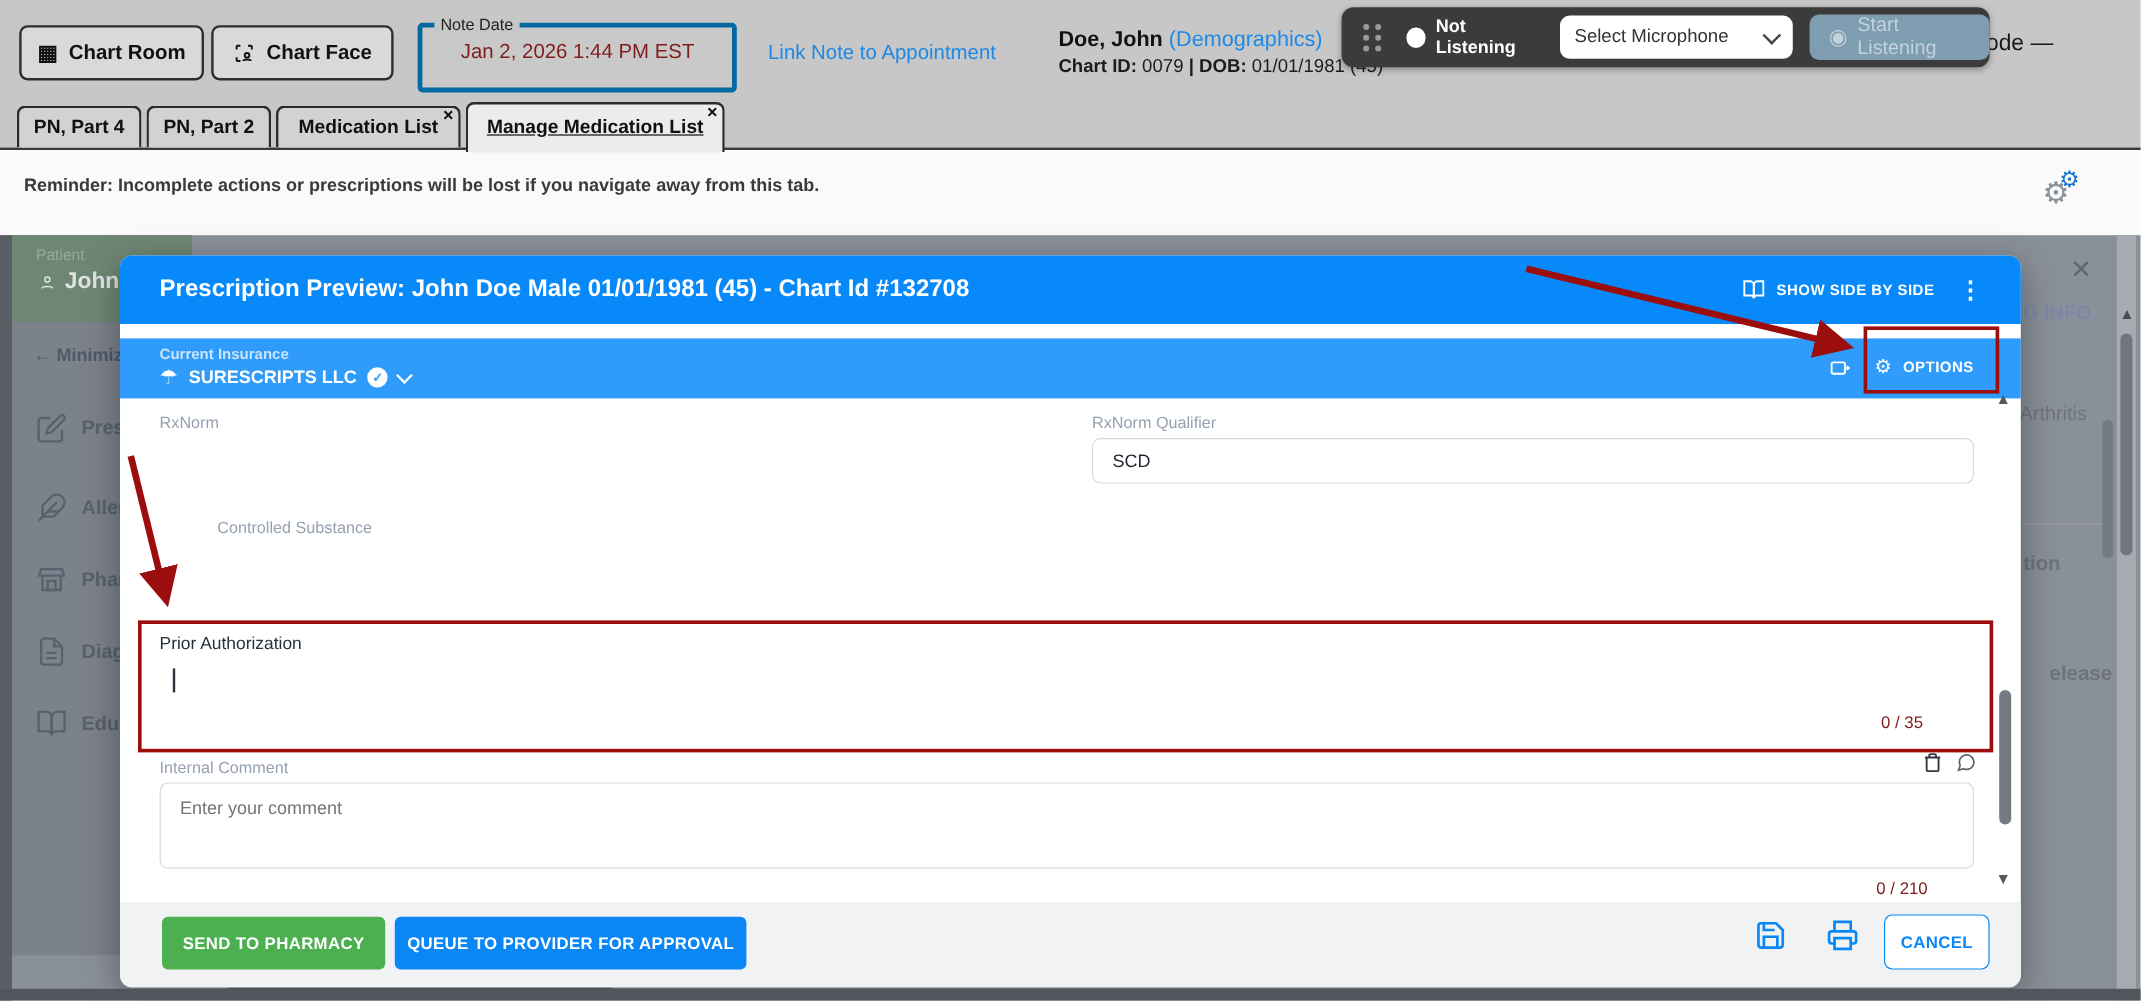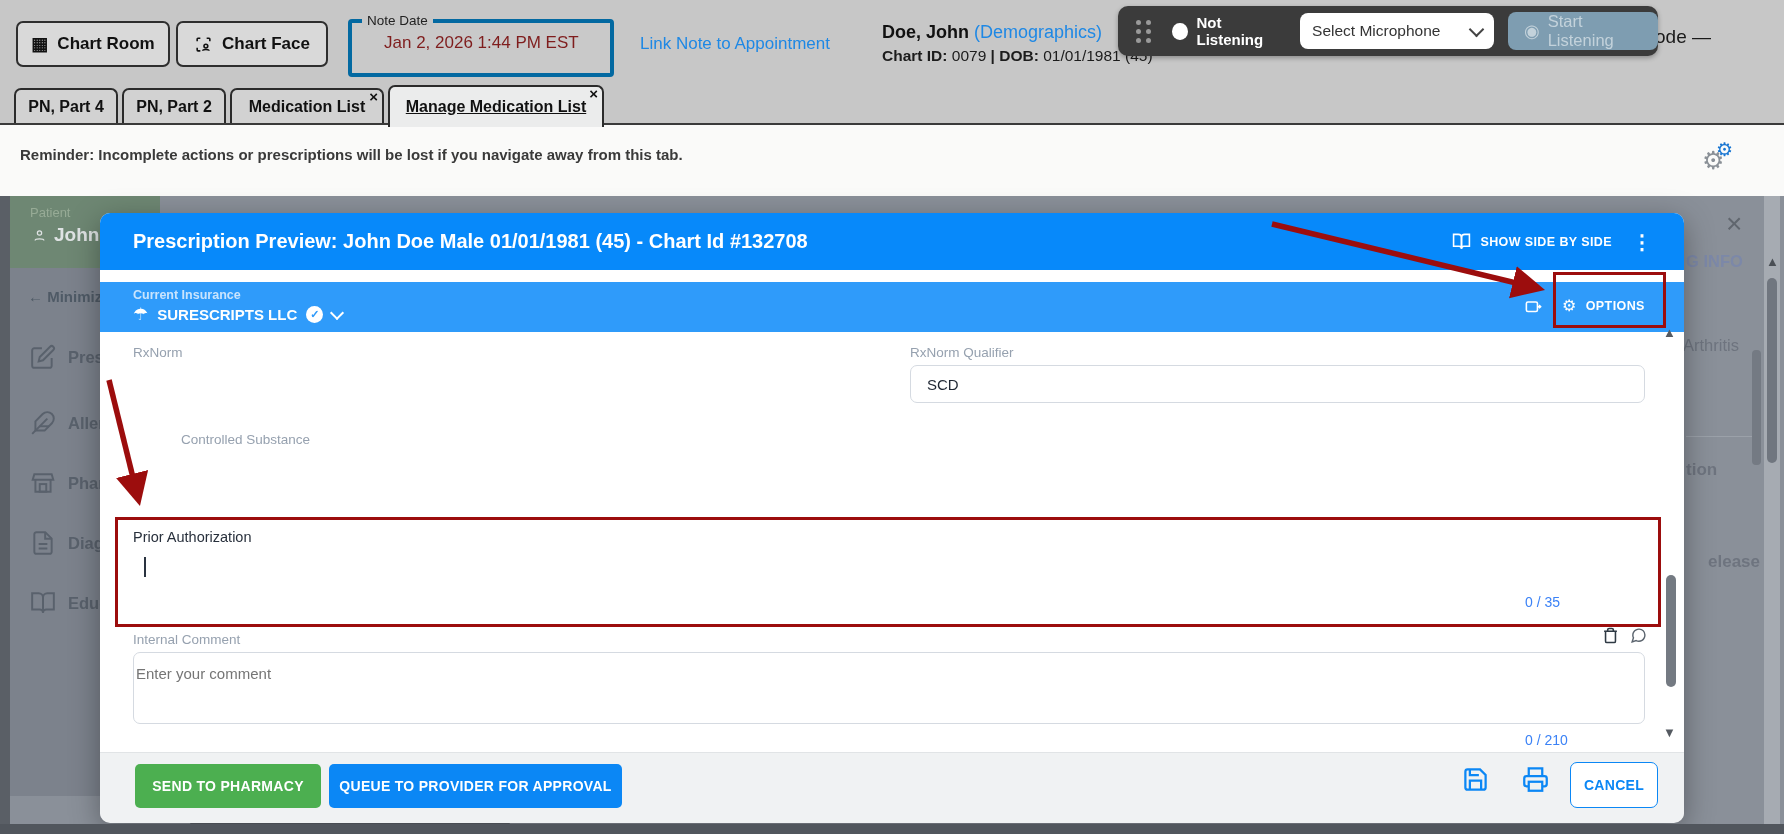--- a/index.html
+++ b/index.html
@@ -106,21 +106,21 @@
 
   .f-label{position:absolute;font-size:13.5px;color:#96a1af;}
   .f-label.dark{color:#28303c;font-size:14.5px;}
   .f-input{position:absolute;border:1px solid #d5dae1;border-radius:7px;background:#fff;
     font-size:15px;color:#1f2733;font-family:"Liberation Sans",sans-serif;
     padding:0 16px;box-sizing:border-box;outline:none;}
   .f-select{position:absolute;border:1px solid #d5dae1;border-radius:7px;background:#fff;
     display:flex;align-items:center;font-size:15px;color:#1f2733;padding:0 16px;
     box-sizing:border-box;cursor:pointer;}
   .f-select .chev{margin-left:auto;border-color:#4a5560;}
-  .counter{position:absolute;font-size:14px;color:#3b82f6;text-align:left;width:120px;}
+  .counter{position:absolute;font-size:14px;color:#7f1d1d;text-align:center;width:120px;}
   .caret{position:absolute;width:1.5px;height:20px;background:#2a3340;}
   .m-foot{position:absolute;left:0;top:539px;width:100%;height:70px;background:#f0f2f3;
     border-top:1px solid #e1e4e6;border-radius:0 0 10px 10px;}
   .btn{position:absolute;border:none;border-radius:5px;color:#fff;font-weight:bold;
     font-size:14px;letter-spacing:.3px;cursor:pointer;font-family:"Liberation Sans",sans-serif;}
   .btn.green{background:#4caf50;}
   .btn.blue{background:#0b87f5;}
   .btn.cancel{background:#fff;border:1.5px solid #0b87f5;color:#0b87f5;border-radius:7px;}
   .foot-icon{position:absolute;cursor:pointer;}
   .iscroll-arrow{position:absolute;font-size:13px;color:#555a61;z-index:5;cursor:pointer;}
@@ -335,21 +335,21 @@
         <path d="M3 6h18"></path>
           <path d="M19 6v14a2 2 0 0 1-2 2H7a2 2 0 0 1-2-2V6"></path>
           <path d="M8 6V4a2 2 0 0 1 2-2h4a2 2 0 0 1 2 2v2"></path>
       </svg>
     </div>
     <div class="foot-icon" style="left:1530px;top:414px;">
       <svg width="17" height="17" viewBox="0 0 24 24" fill="none" stroke="#5b646e" stroke-width="2">
         <path d="M21 11.5a8.38 8.38 0 0 1-.9 3.8 8.5 8.5 0 0 1-7.6 4.7 8.38 8.38 0 0 1-3.8-.9L3 21l1.9-5.7a8.38 8.38 0 0 1-.9-3.8 8.5 8.5 0 0 1 4.7-7.6 8.38 8.38 0 0 1 3.8-.9h.5a8.48 8.48 0 0 1 8 8z"></path>
       </svg>
     </div>
-    <textarea class="f-input" style="left: 33px; top: 439px; width: 1512px; height: 72px; padding: 12px 2px; resize: none;" placeholder="Enter your comment"></textarea>
+    <textarea class="f-input" style="left: 33px; top: 439px; width: 1512px; height: 72px; padding: 12px 16px; resize: none;" placeholder="Enter your comment"></textarea>
     <div class="counter" style="left:1425px;top:519px;">0 / 210</div>
 
     <span class="iscroll-arrow" style="left:1563px;top:112px;">▲</span>
     <div class="iscroll-thumb"></div>
     <span class="iscroll-arrow" style="left:1563px;top:512px;">▼</span>
 
     <div class="m-foot">
       <button class="btn blue" style="left:229px;top:11px;width:293px;height:44px;">QUEUE TO PROVIDER FOR APPROVAL</button>
       <button class="btn green" style="left:35px;top:11px;width:186px;height:44px;">SEND TO PHARMACY</button>
       <div class="foot-icon" style="left:1362px;top:13px;">

